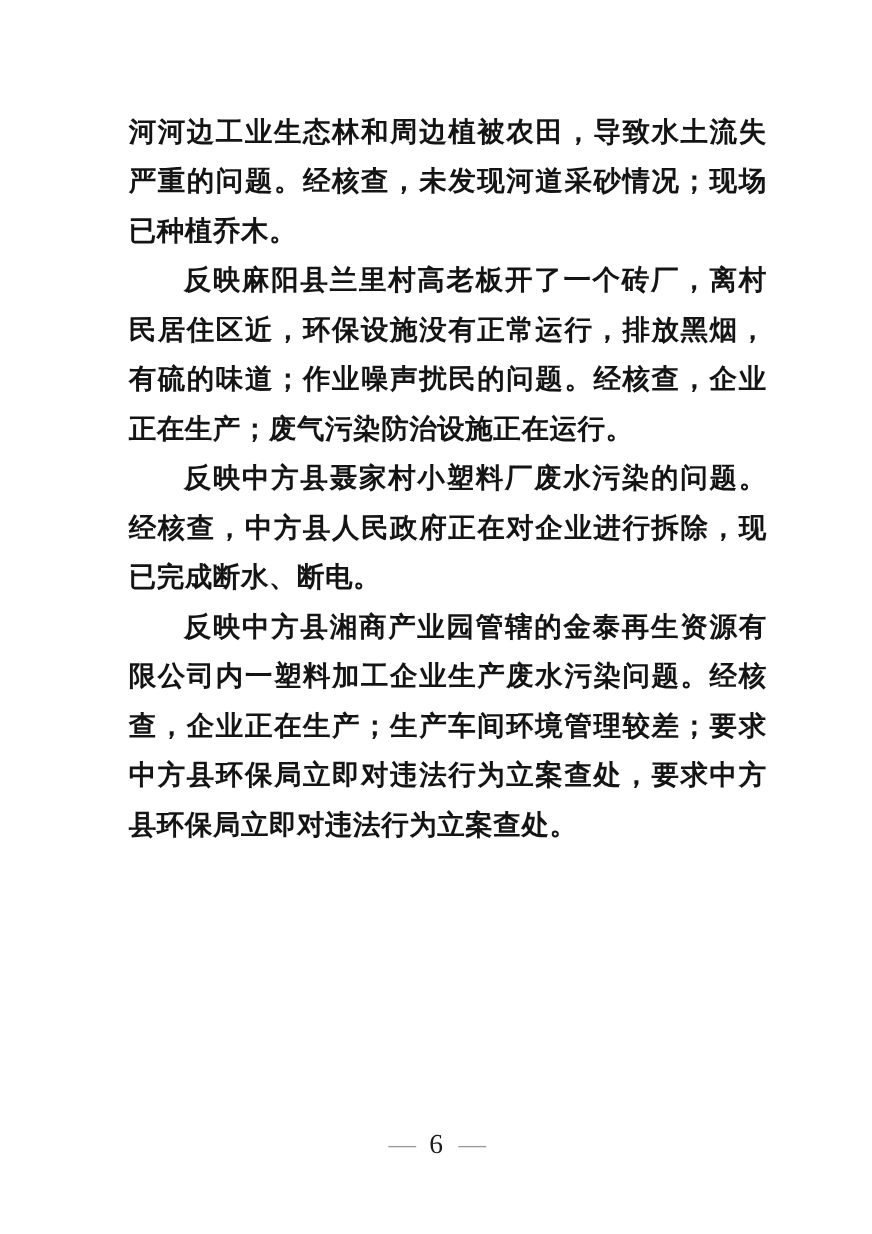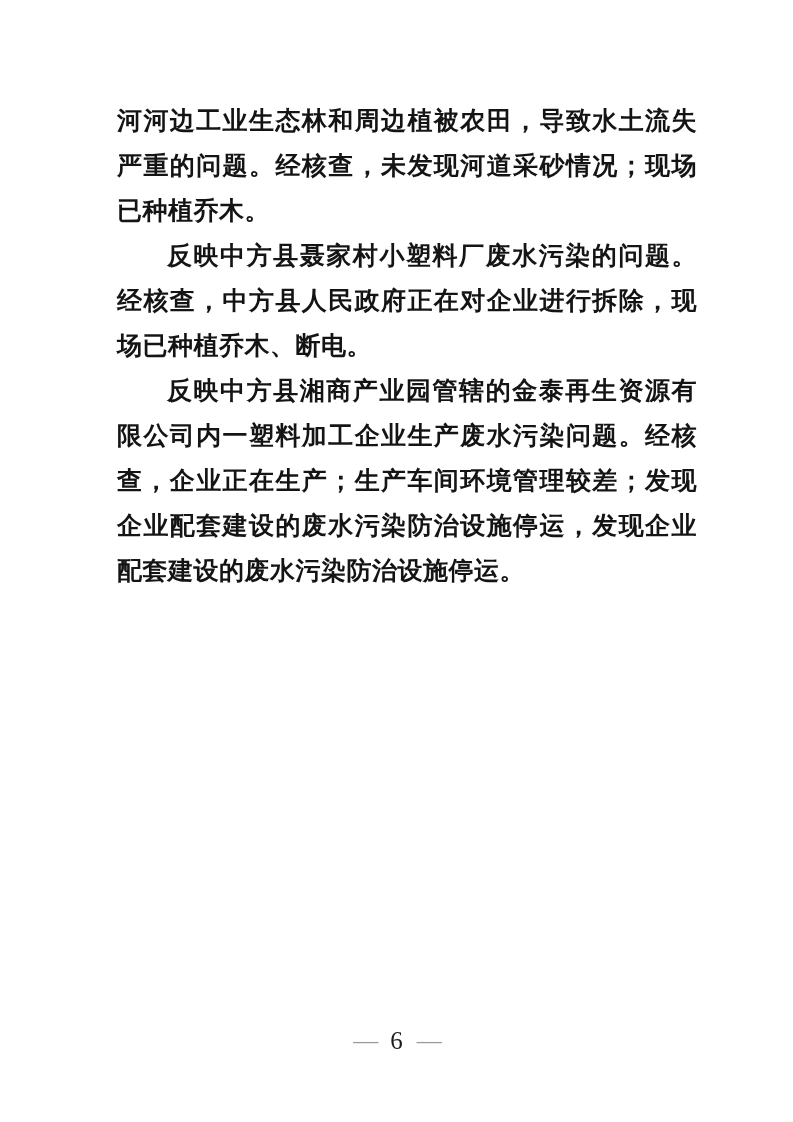--- a/index.html
+++ b/index.html
@@ -61,22 +61,23 @@
     font-family: "Liberation Serif", "DejaVu Serif", serif;
   }
 </style>
 </head>
 <body>
 
 <div class="page">
 
   <div class="content">
     <p class="continuation">河河边工业生态林和周边植被农田，导致水土流失严重的问题。经核查，未发现河道采砂情况；现场已种植乔木。</p>
-    <p>反映中方县聂家村小塑料厂废水污染的问题。经核查，中方县人民政府正在对企业进行拆除，现场已种植乔木、断电。</p>
-    <p>反映中方县湘商产业园管辖的金泰再生资源有限公司内一塑料加工企业生产废水污染问题。经核查，企业正在生产；生产车间环境管理较差；发现企业配套建设的废水污染防治设施停运，发现企业配套建设的废水污染防治设施停运。</p>
+    <p>反映麻阳县兰里村高老板开了一个砖厂，离村民居住区近，环保设施没有正常运行，排放黑烟，有硫的味道；作业噪声扰民的问题。经核查，企业正在生产；废气污染防治设施正在运行。</p>
+    <p>反映中方县聂家村小塑料厂废水污染的问题。经核查，中方县人民政府正在对企业进行拆除，现已完成断水、断电。</p>
+    <p>反映中方县湘商产业园管辖的金泰再生资源有限公司内一塑料加工企业生产废水污染问题。经核查，企业正在生产；生产车间环境管理较差；要求中方县环保局立即对违法行为立案查处，要求中方县环保局立即对违法行为立案查处。</p>
   </div>
 
   <div class="footer">
     <span class="dash">—</span>
     <span class="num">6</span>
     <span class="dash">—</span>
   </div>
 
 </div>
 

